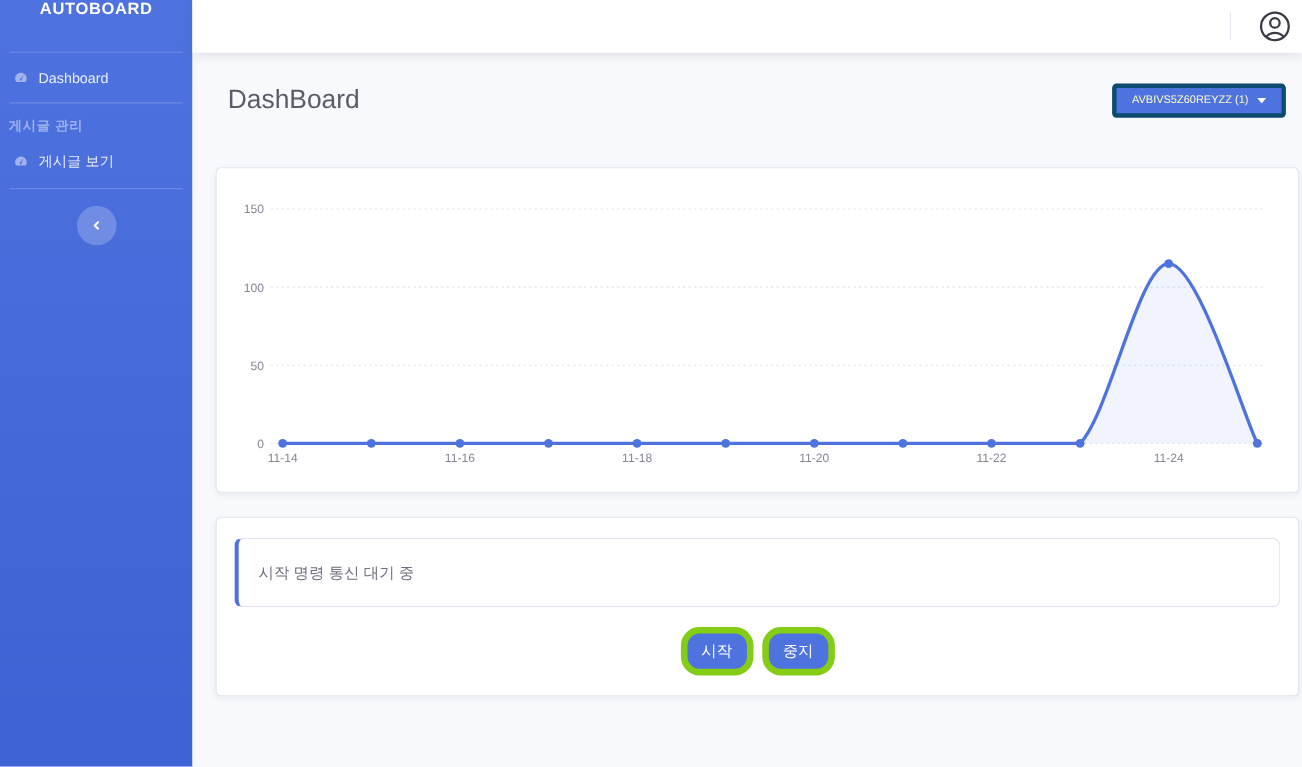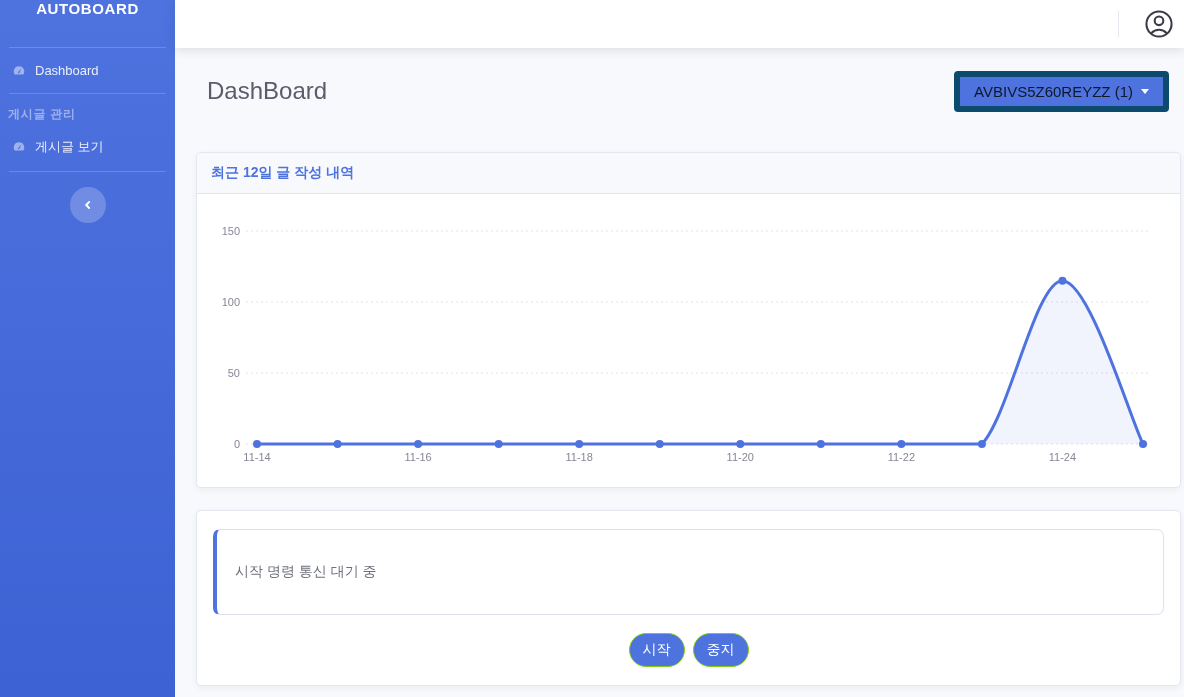--- a/index.html
+++ b/index.html
@@ -52,22 +52,22 @@
   .user-btn { background: none; border: none; cursor: pointer; display: flex; padding: 0 5px; }
 
   .content { padding: 26px 3px 0 21px; }
 
   .title-row {
     display: flex; align-items: center; justify-content: space-between;
     margin: 0 12px 0 11px; height: 34px; margin-bottom: 44px;
   }
   .page-title { font-size: 24px; font-weight: 400; color: #5a5c69; }
   .device-dropdown {
-    background: #4e73df; color: #0f172a; border: 6px solid #0c4a6e;
-    border-radius: 4px; padding: 6px 14px; font-size: 15px; cursor: pointer;
+    background: #4e73df; color: #fef9c3; border: 4px solid #0c4a6e;
+    border-radius: 4px; padding: 6px 14px; font-size: 10px; cursor: pointer;
     display: flex; align-items: center; gap: 8px;
     font-family: "Liberation Sans", "DejaVu Sans", sans-serif;
   }
   .caret-down {
     width: 0; height: 0; border-left: 4px solid transparent;
     border-right: 4px solid transparent; border-top: 5px solid #fff;
   }
 
   .card {
     background: #fff; border: 1px solid #e3e6f0; border-radius: 5px;
@@ -77,27 +77,27 @@
     background: #f8f9fc; border-bottom: 1px solid #e3e6f0;
     padding: 11px 14px; font-size: 14px; font-weight: bold; color: #4e73df;
     border-radius: 5px 5px 0 0;
   }
   .chart-card { margin-bottom: 22px; }
   .chart-body { padding: 14px 13px 13px 13px; }
 
   .job-body { padding: 18px 16px; }
   .status-box {
     border: 1px solid #dde1f0; border-left: 4px solid #4e73df;
-    border-radius: 7px; height: 86px; display: flex; align-items: center;
+    border-radius: 7px; height: 63px; display: flex; align-items: center;
     padding: 0 18px; margin-bottom: 18px;
   }
   .status-text { font-size: 14px; color: #6e707e; }
   .btn-row { display: flex; justify-content: center; gap: 8px; }
   .pill-btn {
-    background: #4e73df; color: #fff; border: 1px solid #84cc16;
+    background: #4e73df; color: #fff; border: 6px solid #84cc16;
     border-radius: 17px; padding: 7px 13px; font-size: 14px; cursor: pointer;
     font-family: "Liberation Sans", "DejaVu Sans", sans-serif;
     line-height: 1.25;
   }
 
   svg text { font-family: "Liberation Sans", "DejaVu Sans", sans-serif; }
 </style>
 </head>
 <body>
 
@@ -162,21 +162,20 @@
 
     <div class="title-row">
       <h1 class="page-title">DashBoard</h1>
       <button class="device-dropdown">
         <span>AVBIVS5Z60REYZZ (1)</span>
         <span class="caret-down"></span>
       </button>
     </div>
 
     <section class="card chart-card">
-      <div class="card-header">최근 12일 글 작성 내역</div>
       <div class="chart-body">
         <svg id="chart-svg" width="957" height="262" viewBox="0 0 957 262">
             <line x1="36" y1="236" x2="940" y2="236" stroke="#e0e3ef" stroke-width="1" stroke-dasharray="2 3"></line>
             <text x="30" y="240" text-anchor="end" font-size="11" fill="#858796">0</text>
             <line x1="36" y1="165" x2="940" y2="165" stroke="#e0e3ef" stroke-width="1" stroke-dasharray="2 3"></line>
             <text x="30" y="169" text-anchor="end" font-size="11" fill="#858796">50</text>
             <line x1="36" y1="94" x2="940" y2="94" stroke="#e0e3ef" stroke-width="1" stroke-dasharray="2 3"></line>
             <text x="30" y="98" text-anchor="end" font-size="11" fill="#858796">100</text>
             <line x1="36" y1="23" x2="940" y2="23" stroke="#e0e3ef" stroke-width="1" stroke-dasharray="2 3"></line>
             <text x="30" y="27" text-anchor="end" font-size="11" fill="#858796">150</text>

